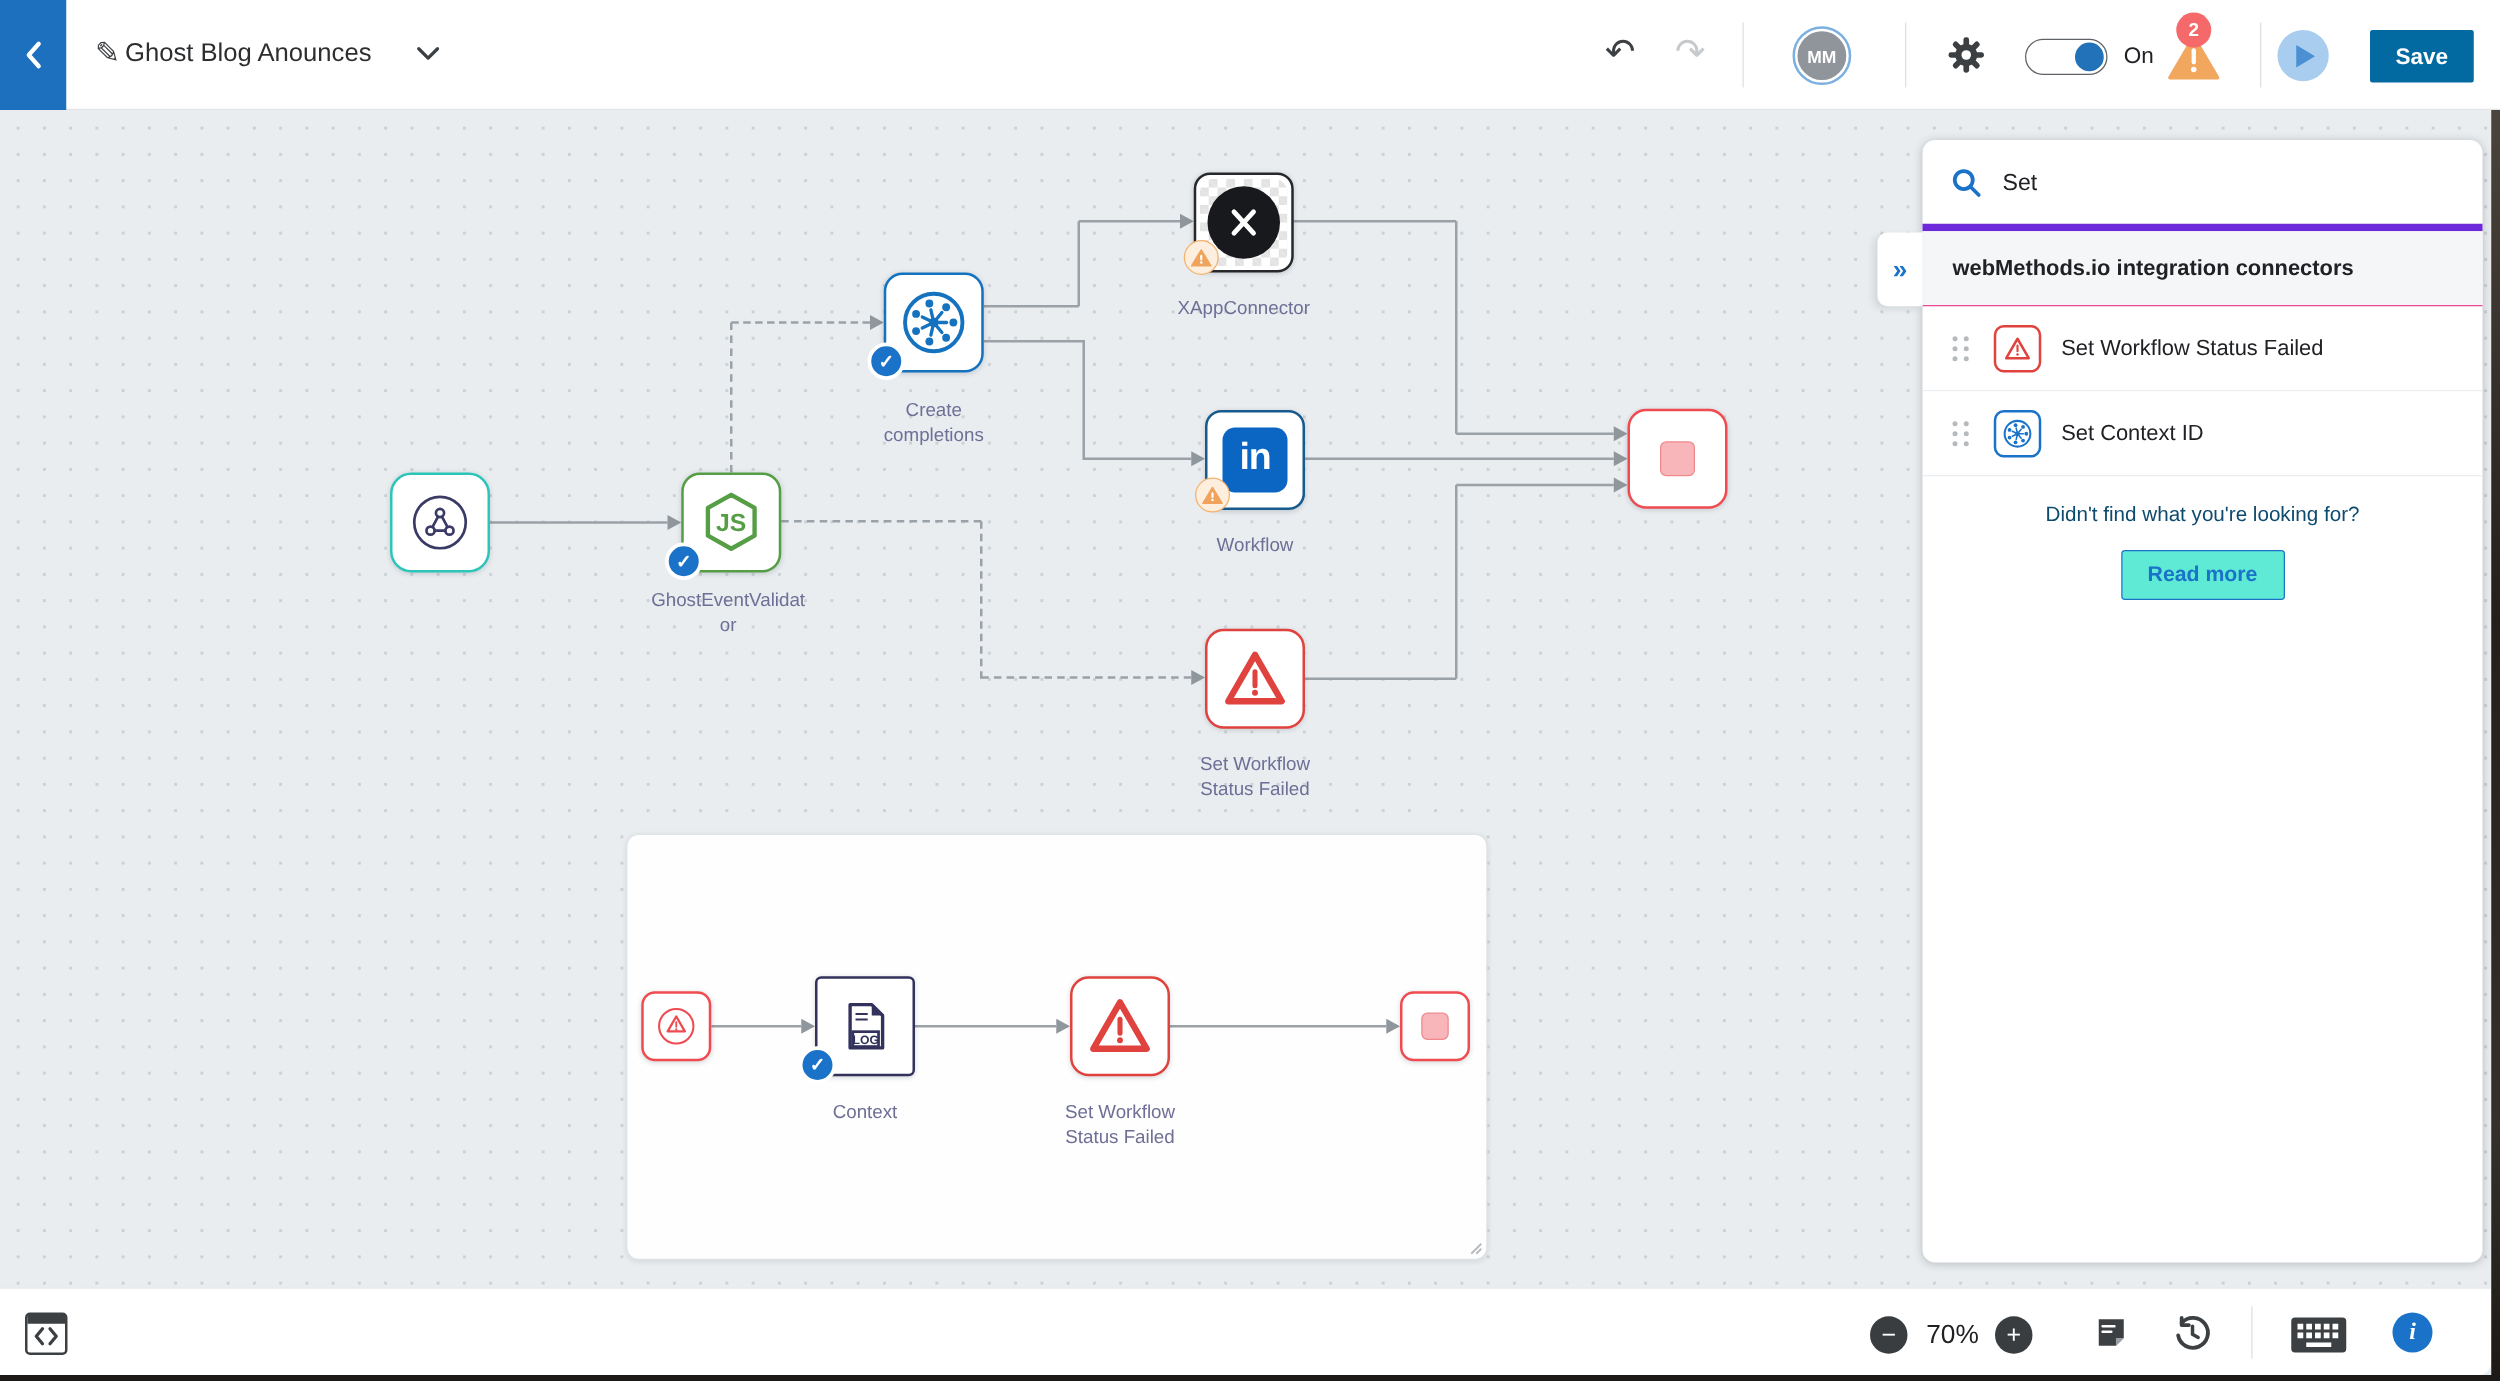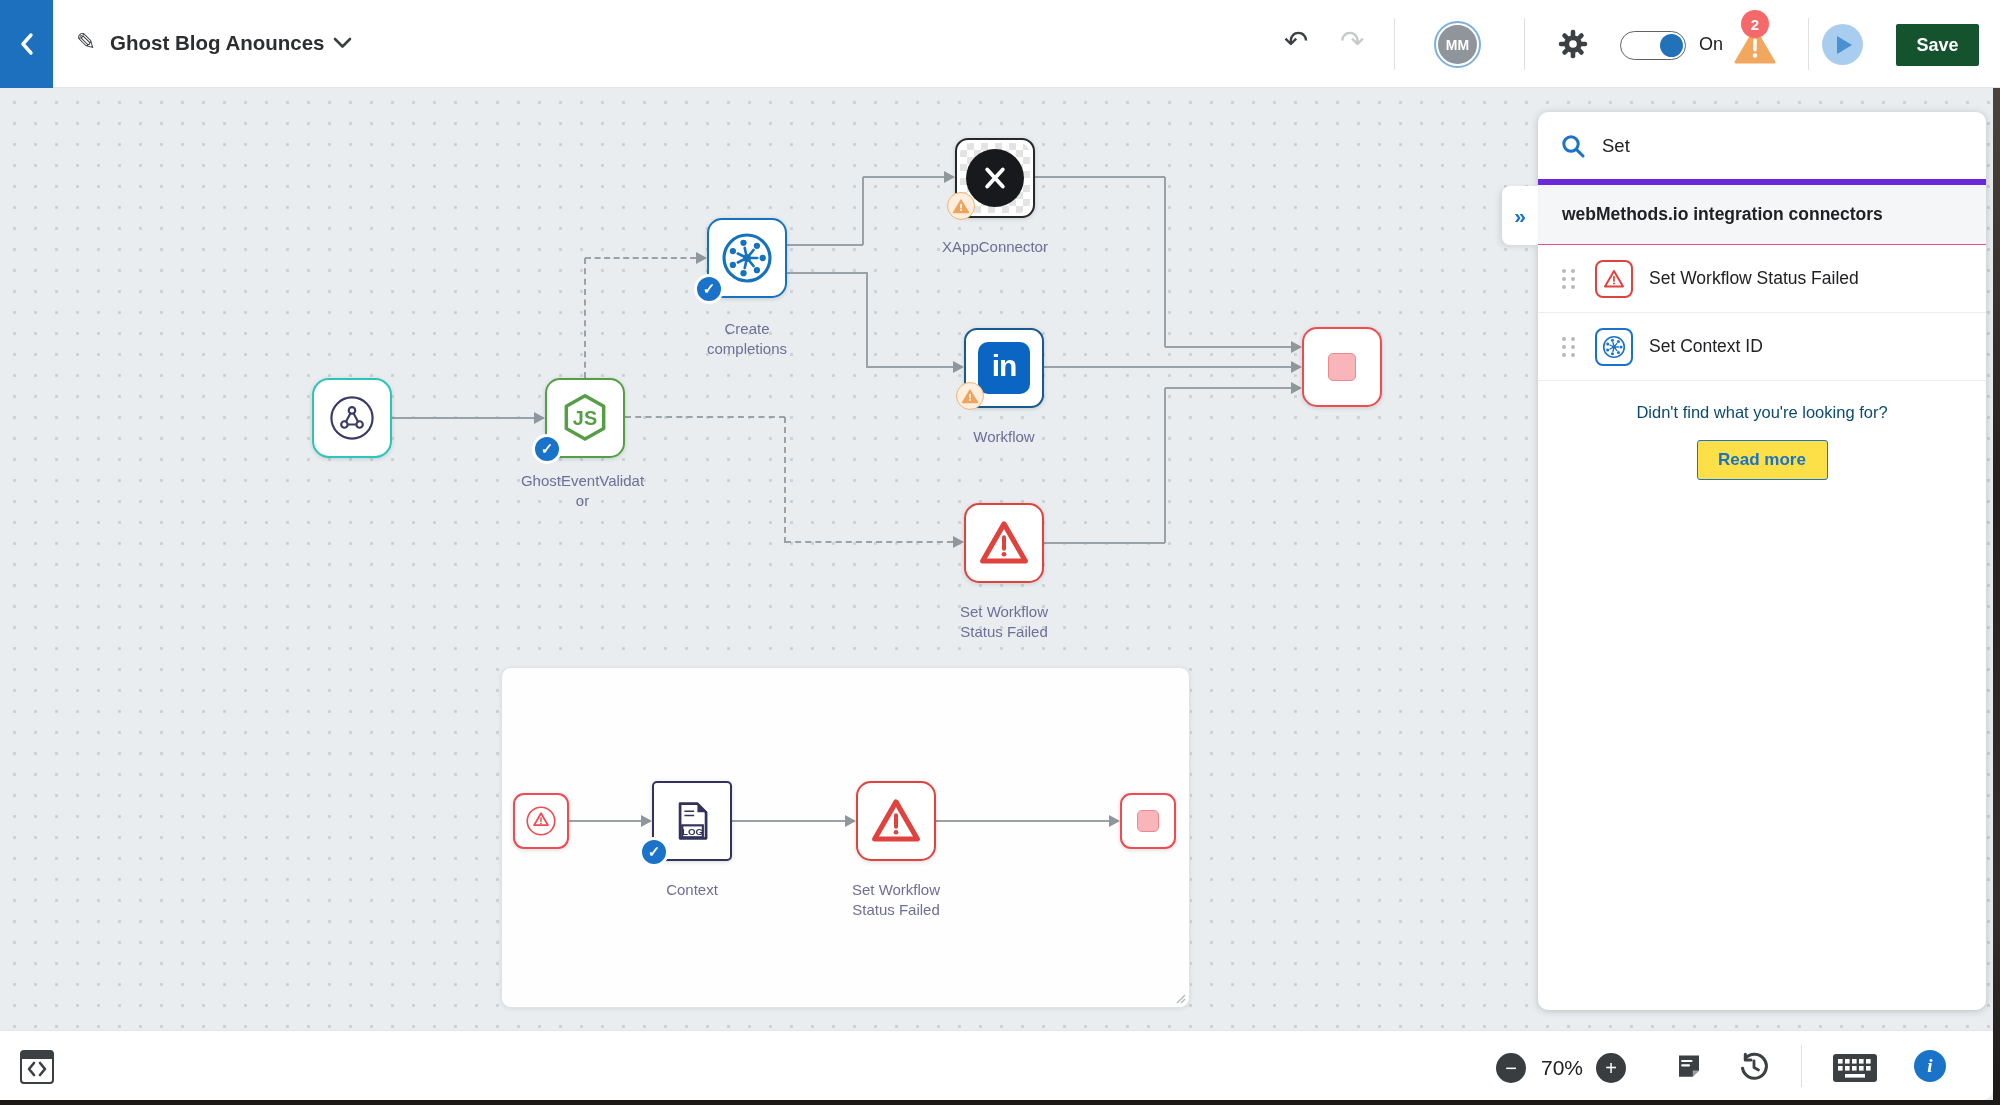--- a/index.html
+++ b/index.html
@@ -53,21 +53,21 @@
   .subbox { position:absolute; left:501px; top:667px; width:689px; height:341px; background:#fefefe;
     border:1px solid #dfe3e6; border-radius:10px; z-index:1; box-shadow:0 1px 4px rgba(40,50,60,.10); }
   .resize-handle { position:absolute; right:3px; bottom:3px; z-index:2; }
 
   
   .topbar { position:absolute; left:0; top:0; width:2000px; height:88px; background:#fff;
     border-bottom:1px solid #e2e4e7; z-index:6; }
   .back-btn { position:absolute; left:0; top:0; width:53px; height:88px; background:#1d70bd;
     display:flex; align-items:center; justify-content:center; }
   .pencil { position:absolute; left:76px; top:28px; font-size:24px; color:#3c4043; }
-  .wf-title { position:absolute; left:110px; top:31px; font-size:20.5px; color:#2d2e30; font-weight:700; }
+  .wf-title { position:absolute; left:100px; top:31px; font-size:20.5px; color:#2d2e30; font-weight:400; }
   .title-caret { position:absolute; left:333px; top:37px; }
   .icon-undo { position:absolute; left:1284px; top:24px; font-size:29px; color:#3c4043; cursor:pointer; }
   .icon-redo { position:absolute; left:1340px; top:24px; font-size:29px; color:#c7cacd; }
   .tb-sep { position:absolute; top:18px; width:1px; height:52px; background:#dde0e3; }
   .avatar-ring { position:absolute; left:1434px; top:21px; width:47px; height:47px; border-radius:50%;
     border:2px solid #7cb0e0; display:flex; align-items:center; justify-content:center; background:#fff; }
   .avatar { width:39px; height:39px; border-radius:50%; background:#8f959a; color:#fff;
     font-size:14px; font-weight:bold; display:flex; align-items:center; justify-content:center; }
   .gear { position:absolute; left:1556px; top:27px; }
   .toggle { position:absolute; left:1620px; top:31px; width:66px; height:29px; border:1.5px solid #5f6368;
@@ -76,21 +76,21 @@
   .on-label { position:absolute; left:1699px; top:34px; font-size:18px; color:#202124; }
   .warn-wrap { position:absolute; left:1731px; top:10px; width:48px; height:58px; }
   .warn-badge { position:absolute; left:10px; top:0; width:28px; height:28px; border-radius:50%;
     background:#f5696b; color:#fff; font-size:15px; font-weight:bold; display:flex; align-items:center;
     justify-content:center; z-index:2; }
   .warn-tri-top { position:absolute; left:2px; top:16px; z-index:1; }
   .play-btn { position:absolute; left:1822px; top:24px; width:41px; height:41px; border-radius:50%;
     background:#a9cdee; display:flex; align-items:center; justify-content:center; }
   .play-tri { width:0; height:0; border-top:9px solid transparent; border-bottom:9px solid transparent;
     border-left:15px solid #4a90d2; margin-left:4px; }
-  .save-btn { position:absolute; left:1896px; top:24px; width:83px; height:42px; background:#14532d;
+  .save-btn { position:absolute; left:1896px; top:24px; width:83px; height:42px; background:#0369a1;
     color:#fff; font-size:18px; font-weight:bold; border:none; border-radius:2px; cursor:pointer; }
 
   
   .panel { position:absolute; left:1538px; top:112px; width:448px; height:898px; background:#fff;
     border-radius:10px; box-shadow:0 1px 7px rgba(60,64,67,.28); z-index:5; }
   .collapse-tab { position:absolute; left:-36px; top:74px; width:36px; height:59px; background:#fff;
     border-radius:8px 0 0 8px; box-shadow:-3px 2px 5px rgba(60,64,67,.12); display:flex;
     align-items:center; justify-content:center; color:#1a73c8; font-size:21px; font-weight:bold; cursor:pointer; }
   .search-row { height:73px; display:flex; align-items:center; padding-left:22px;
     border-bottom:6px solid #6d28d9; }
@@ -105,21 +105,21 @@
   .cat-caret { margin-left:auto; margin-right:28px; }
   .item-row { height:68px; display:flex; align-items:center; padding-left:24px; border-bottom:1px solid #eceef0; cursor:grab; }
   .drag-handle { display:grid; grid-template-columns:4px 4px; grid-gap:4px 5px; }
   .drag-handle i { width:4px; height:4px; border-radius:50%; background:#b6babd; }
   .item-icon { width:38px; height:38px; border-radius:8px; border:2px solid; margin-left:20px;
     display:flex; align-items:center; justify-content:center; background:#fff; }
   .item-icon.red  { border-color:#e0423e; }
   .item-icon.blue { border-color:#1a73c8; }
   .item-label { margin-left:16px; font-size:17.5px; color:#202124; }
   .panel-hint { padding-top:18px; text-align:center; font-size:16.5px; color:#0c4a6e; line-height:26px; }
-  .read-more { display:block; margin:15px auto 0; width:131px; height:40px; background:#fde047;
+  .read-more { display:block; margin:15px auto 0; width:131px; height:40px; background:#5eead4;
     border:1.5px solid #1a73c8; border-radius:3px; color:#1a73c8; font-size:17px; font-weight:bold;
     font-family:"Liberation Sans", sans-serif; cursor:pointer; }
 
   
   .bottombar { position:absolute; left:0; top:1030px; width:1993px; height:70px; background:#fff;
     border-top:1px solid #e3e5e8; border-radius:0 0 10px 0; z-index:6; }
   .code-btn { position:absolute; left:20px; top:19px; width:34px; height:34px; border:2.5px solid #3c4043;
     border-radius:4px; background:#fff; cursor:pointer; }
   .code-btn .strip { position:absolute; left:0; top:0; width:100%; height:7px; background:#3c4043; }
   .zoom-out, .zoom-in { position:absolute; top:22px; width:30px; height:30px; border-radius:50%;

